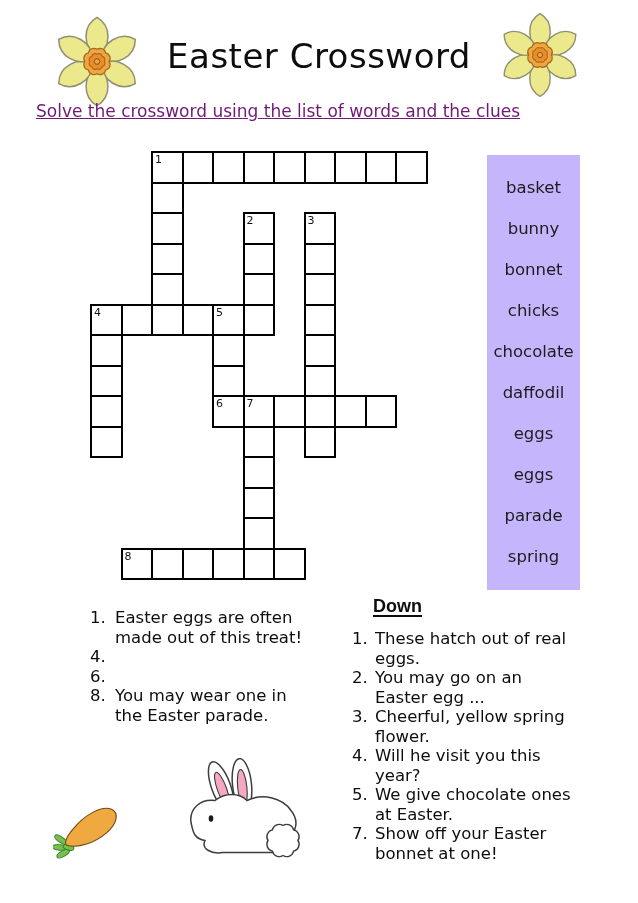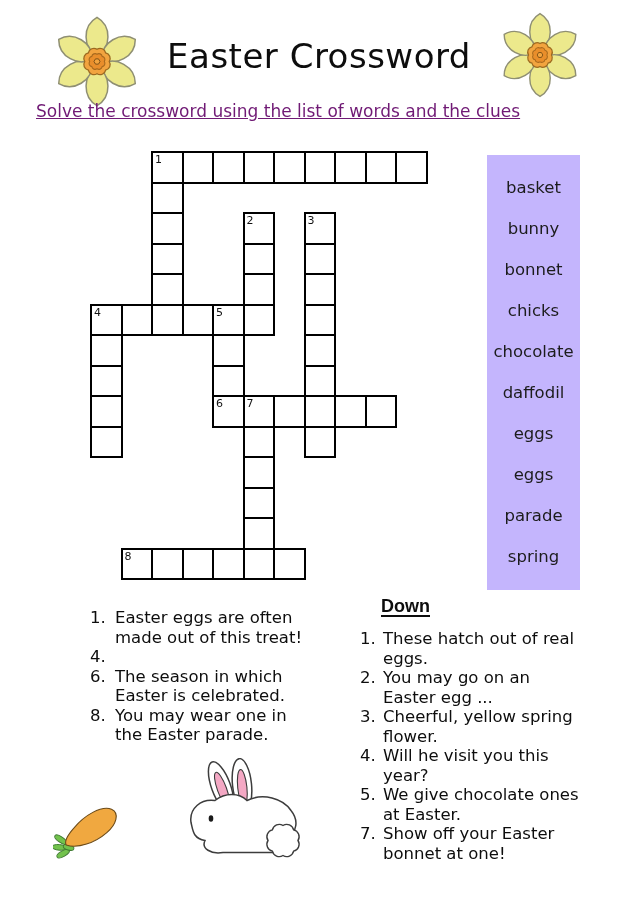--- a/index.html
+++ b/index.html
@@ -34,21 +34,21 @@
     position:absolute; left:487px; top:155px; width:93px; height:435px;
     background:#FAF46C; box-sizing:border-box; padding-top:12px;
   }
   .word {
     height:41px; display:flex; align-items:center; justify-content:center;
     font-size:16.5px; color:#1c1c1c;
   }
 
   .clues { position:absolute; top:596px; }
   .clues-across { left:90px;  width:240px; }
-  .clues-down   { left:360px; width:245px; }
+  .clues-down   { left:352px; width:245px; }
   .clues-heading {
     font-family:"Liberation Sans",sans-serif; font-weight:bold; font-size:18px;
     text-decoration:underline; text-underline-offset:3px; text-decoration-thickness:2px;
     color:#0d0d0d;
   }
   .clues-across .clues-heading { margin-left:27px; }
   .clues-down   .clues-heading { margin-left:21px; }
   .clue-list { margin-top:12px; }
   .clue { display:flex; font-size:16.5px; line-height:19.5px; color:#0d0d0d; }
   .clue .cnum { flex:none; }
@@ -183,21 +183,20 @@
     <div class="clue-list" id="across-list">
         <div class="clue">
           <span class="cnum">1.</span>
           <span class="ctext">Easter eggs are often<br>made out of this treat!</span>
         </div>
         <div class="clue">
           <span class="cnum">4.</span>
         </div>
         <div class="clue">
           <span class="cnum">6.</span>
-          <span class="ctext">The season in which<br>Easter is celebrated.</span>
         </div>
         <div class="clue">
           <span class="cnum">8.</span>
           <span class="ctext">You may wear one in<br>the Easter parade.</span>
         </div>
       </div>
   </div>
 
   <div class="clues clues-down">
     <div class="clues-heading">Down</div>

